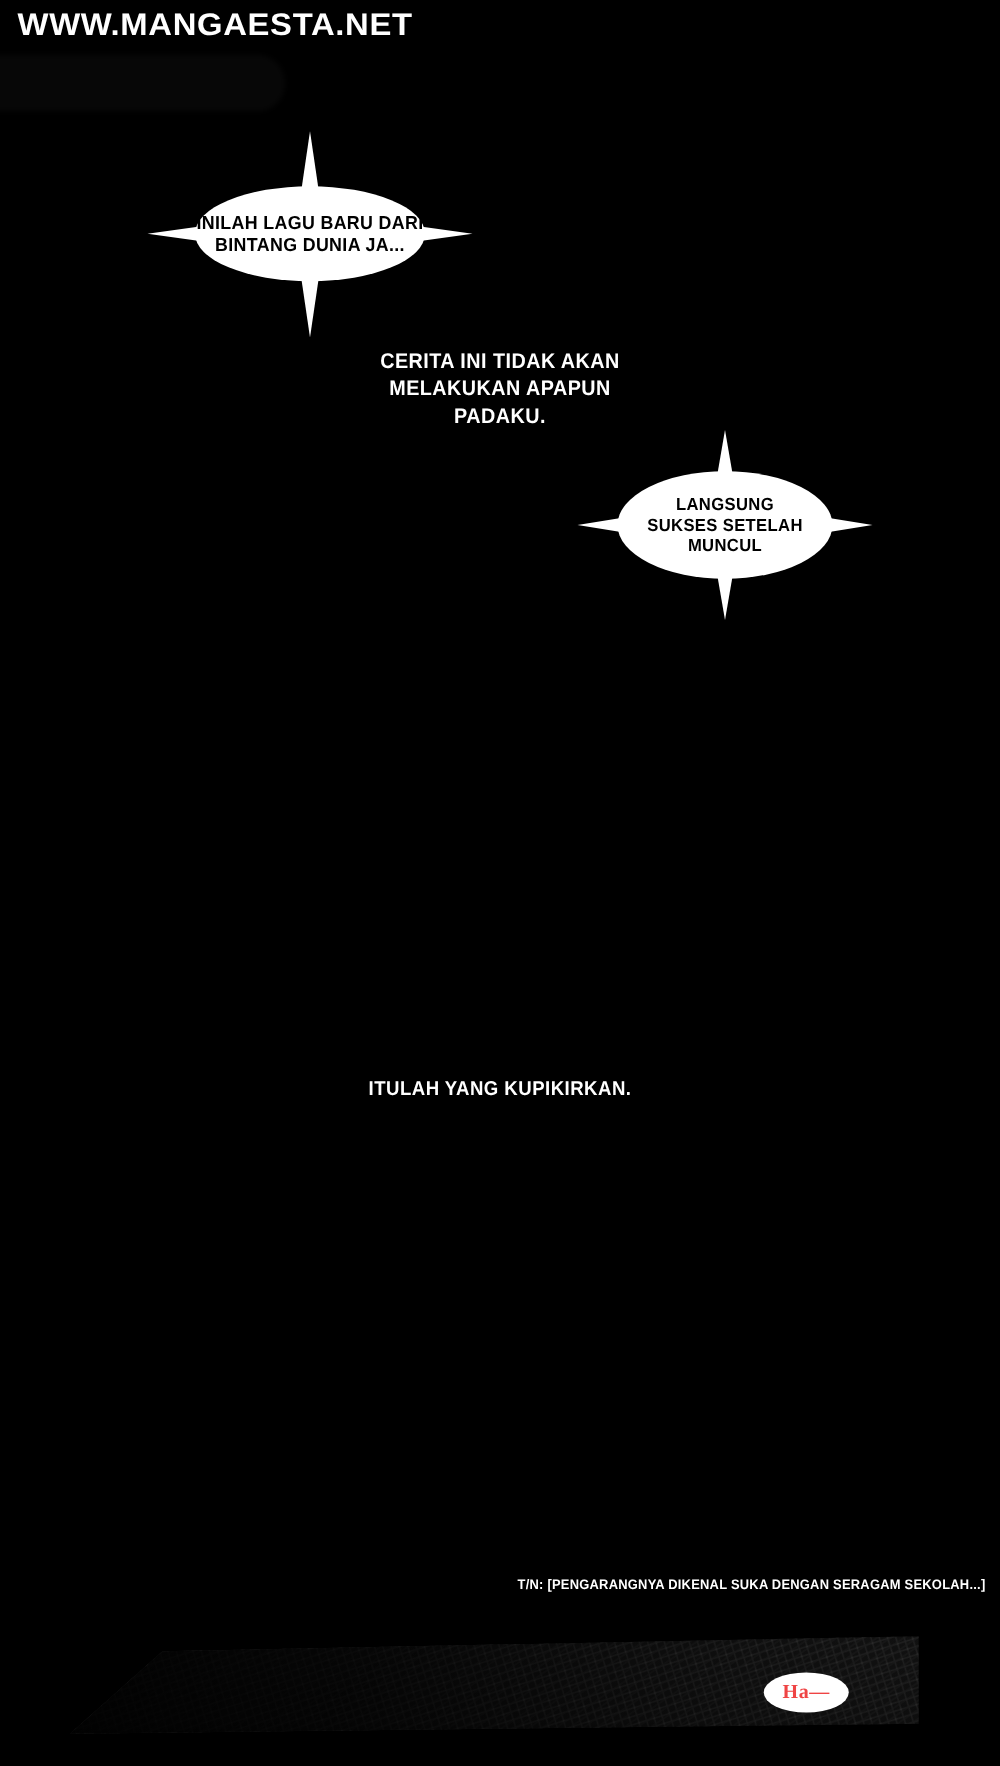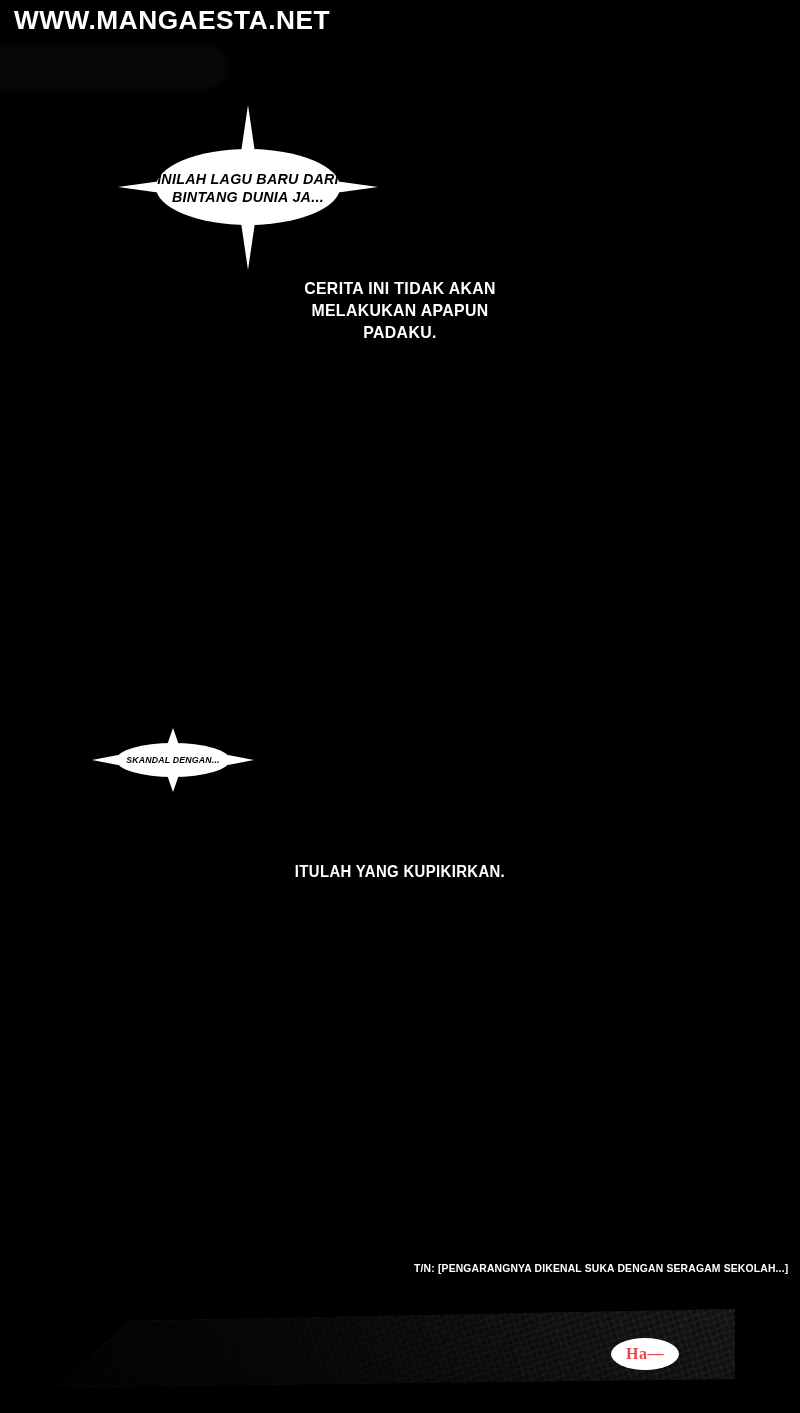--- a/index.html
+++ b/index.html
@@ -48,21 +48,20 @@
     width: 258px;
     height: 45px;
     background: #070707;
     border-radius: 0 22px 22px 0;
     filter: blur(2px);
   }
 
   
   .burst {
     position: absolute;
-    font-style: italic;
   }
   .burst svg {
     display: block;
     overflow: visible;
   }
   .burst .burst-text {
     position: absolute;
     left: 0;
     top: 0;
     width: 100%;
@@ -192,33 +191,35 @@
       </g>
     </svg>
     <div class="burst-text">INILAH LAGU BARU DARI
 BINTANG DUNIA JA...</div>
   </div>
 
   <div class="caption caption-1">CERITA INI TIDAK AKAN
 MELAKUKAN APAPUN
 PADAKU.</div>
 
-
-  <div class="burst burst-3">
-    <svg width="162" height="64" viewBox="0 0 162 64" aria-hidden="true">
+  <div class="burst burst-2">
+    <svg width="236" height="152" viewBox="0 0 236 152" aria-hidden="true">
       <g fill="#ffffff">
-        <polygon points="81,0 88,20 81,30 74,20"></polygon>
-        <polygon points="81,64 88,44 81,34 74,44"></polygon>
-        <polygon points="0,32 26,27 40,32 26,37"></polygon>
-        <polygon points="162,32 136,27 122,32 136,37"></polygon>
-        <ellipse cx="81" cy="32" rx="57" ry="17"></ellipse>
+        <polygon points="118,0 128,58 118,78 108,58"></polygon>
+        <polygon points="118,152 128,94 118,74 108,94"></polygon>
+        <polygon points="0,76 62,66 86,76 62,86"></polygon>
+        <polygon points="236,76 174,66 150,76 174,86"></polygon>
+        <ellipse cx="118" cy="76" rx="86" ry="43"></ellipse>
       </g>
     </svg>
-    <div class="burst-text">SKANDAL DENGAN...</div>
-  </div>
+    <div class="burst-text">LANGSUNG
+SUKSES SETELAH
+MUNCUL</div>
+  </div>
+
 
   <div class="caption caption-2">ITULAH YANG KUPIKIRKAN.</div>
 
 
   <div class="tn-note">T/N: [PENGARANGNYA DIKENAL SUKA DENGAN SERAGAM SEKOLAH...]</div>
 
   <div class="floor-wrap">
     <svg class="floor" width="800" height="118" viewBox="0 0 800 118" aria-hidden="true">
       <defs>
         <pattern id="hatch" width="9" height="9" patternUnits="userSpaceOnUse" patternTransform="rotate(28)">

